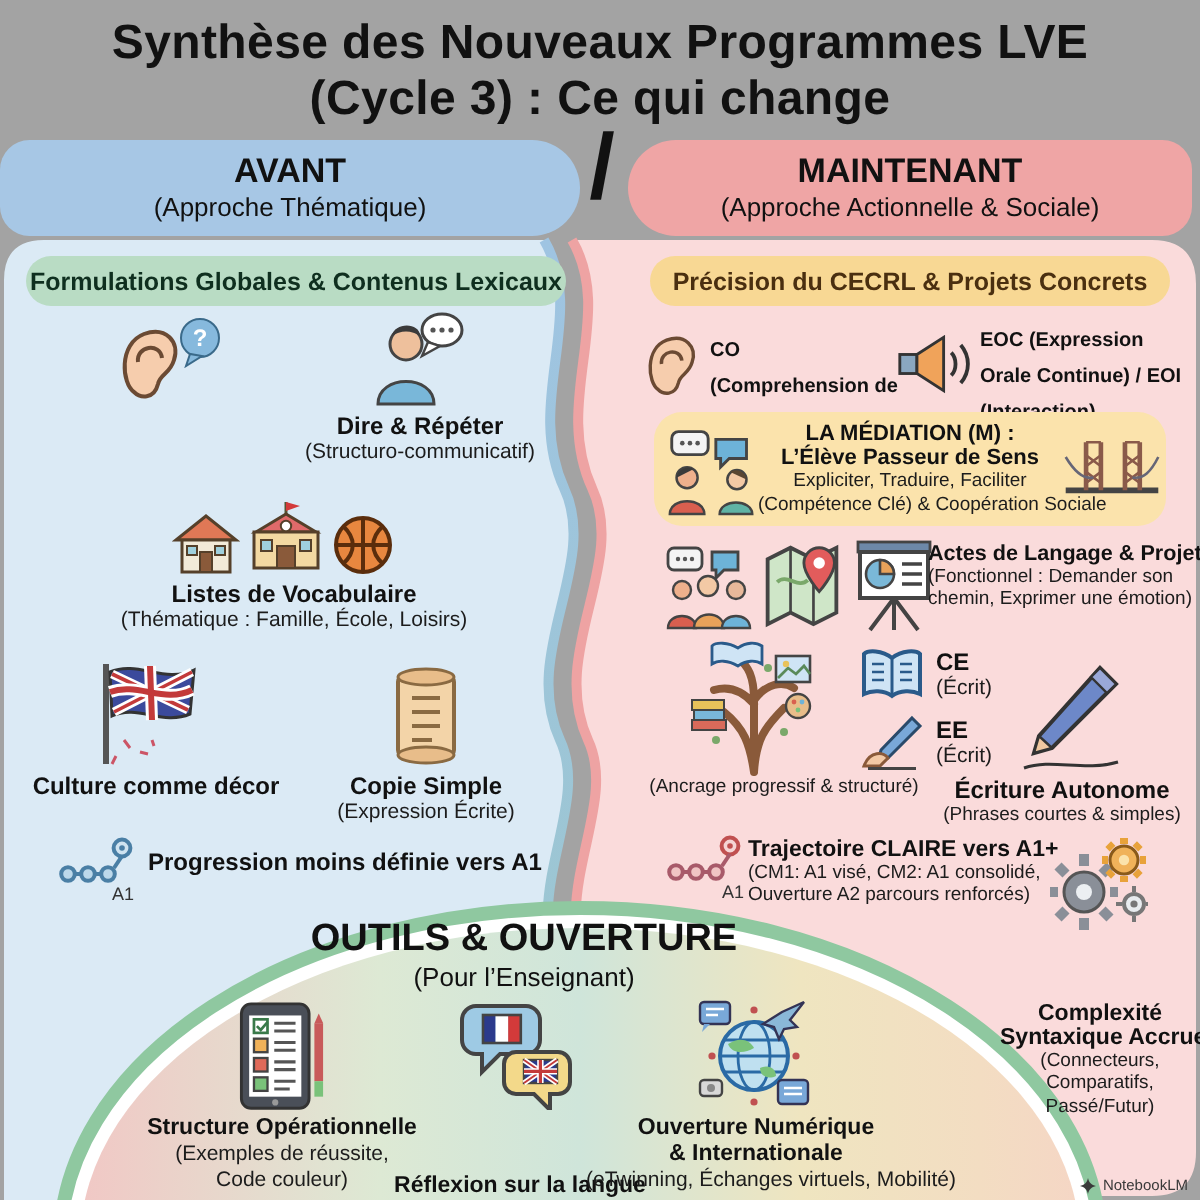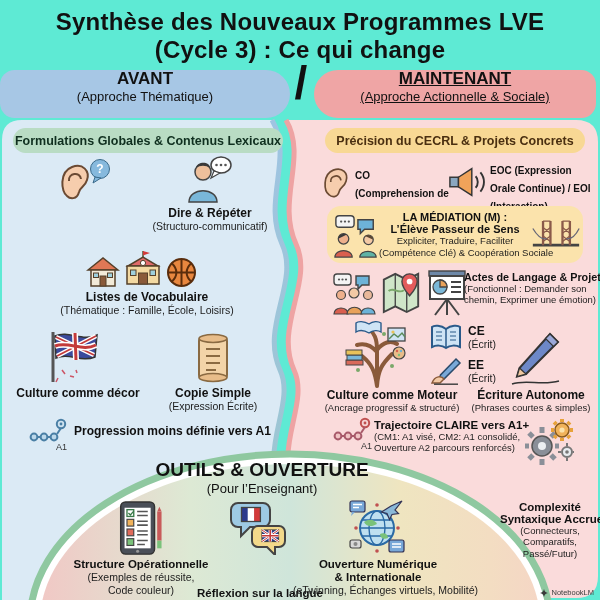--- a/index.html
+++ b/index.html
@@ -1,24 +1,24 @@
 <!DOCTYPE html>
 <html><head>
 <meta charset="utf-8">
 <style>
   html,body{margin:0;padding:0;}
-  #stage{position:relative;width:600px;height:600px;background:#5eead4;overflow:hidden;
+  #stage{position:relative;width:600px;height:600px;background:#a3a3a3;overflow:hidden;
          font-family:"Liberation Sans", sans-serif;color:#111;}
   .abs{position:absolute;}
   .c{text-align:center;}
   svg{display:block;}
   #bg{position:absolute;left:0;top:0;z-index:0;}
   .lay{z-index:2;}
   .title-line{left:0;width:600px;text-align:center;font-size:24px;font-weight:700;letter-spacing:.2px;}
-  .hdr-pill{top:70px;height:48px;display:flex;flex-direction:column;align-items:center;}
+  .hdr-pill{top:70px;height:48px;display:flex;flex-direction:column;justify-content:center;align-items:center;}
   .hdr-t{font-size:17px;font-weight:700;line-height:1.1;}
   .hdr-s{font-size:13px;line-height:1.2;}
   .sec-pill{top:128px;height:25px;display:flex;align-items:center;justify-content:center;
             font-size:12.5px;font-weight:700;border-radius:13px;}
   .it{font-size:12px;font-weight:700;line-height:1.18;}
   .is{font-size:10.5px;line-height:1.18;color:#1c1c1c;}
   .sm-b{font-size:10px;font-weight:700;line-height:1.22;}
   .sm-n{font-size:10px;line-height:1.22;}
   .tiny{font-size:9.5px;line-height:1.2;color:#1c1c1c;}
   .nw{white-space:nowrap;}
@@ -62,21 +62,21 @@
   </svg>
 
   <div class="abs lay title-line" style="top:8px">Synthèse des Nouveaux Programmes LVE</div>
   <div class="abs lay title-line" style="top:36px">(Cycle 3) : Ce qui change</div>
 
   <div class="abs lay hdr-pill" style="left:0;width:290px;background:#a7c7e5;border-radius:16px 26px 26px 16px;">
     <div class="hdr-t">AVANT</div>
     <div class="hdr-s">(Approche Thématique)</div>
   </div>
   <div class="abs lay" style="left:283px;top:56px;width:36px;text-align:center;font-size:46px;font-weight:700;">/</div>
-  <div class="abs lay hdr-pill" style="left:314px;width:282px;background:#efa5a5;border-radius:26px 16px 16px 26px;text-decoration:underline;">
+  <div class="abs lay hdr-pill" style="left:314px;width:282px;background:#efa5a5;border-radius:26px 16px 16px 26px;">
     <div class="hdr-t">MAINTENANT</div>
     <div class="hdr-s">(Approche Actionnelle &amp; Sociale)</div>
   </div>
 
   <div class="abs lay sec-pill" style="left:13px;width:270px;background:#b9dcc4;color:#0f2f1f;">Formulations Globales &amp; Contenus Lexicaux</div>
 
   <div class="abs lay" style="left:54px;top:158px;">
     <svg width="40" height="46" viewBox="0 0 40 46">
         <path d="M13 38 C7 34 5 14 18 9 C29 5 36 13 33 22 C31 29 26 29 25 34 C23 42 16 41 13 38Z" fill="#f6cdad" stroke="#6b4a33" stroke-width="2"></path>
         <path d="M15 23 C14 15 26 13 27 21" fill="none" stroke="#6b4a33" stroke-width="2"></path>
@@ -298,21 +298,20 @@
         <circle cx="55" cy="33" r="6" fill="#e8bd8a" stroke="#444" stroke-width="1.2"></circle>
         <circle cx="53" cy="31" r="1.2" fill="#d95f4f"></circle>
         <circle cx="57" cy="31" r="1.2" fill="#6db3d8"></circle>
         <circle cx="55" cy="35" r="1.2" fill="#7ac27a"></circle>
         <circle cx="14" cy="50" r="2" fill="#7aa86a"></circle>
         <circle cx="48" cy="46" r="2" fill="#7aa86a"></circle>
         <circle cx="40" cy="14" r="2" fill="#7aa86a"></circle>
       </svg>
   </div>
   <div class="abs lay c" style="left:318px;top:388px;width:148px;">
-    <div class="it">Culture comme Moteur</div>
     <div class="tiny nw">(Ancrage progressif &amp; structuré)</div>
   </div>
 
   <div class="abs lay" style="left:430px;top:323px;">
     <svg width="32" height="28" viewBox="0 0 32 28">
         <path d="M16 6 C11 2 4 2 2 4 V24 C6 22 12 22 16 25 C20 22 26 22 30 24 V4 C28 2 21 2 16 6 Z" fill="#cfe4f5" stroke="#2a5a8a" stroke-width="2"></path>
         <path d="M16 6 V25" stroke="#2a5a8a" stroke-width="1.5"></path>
         <path d="M6 9 H12 M6 13 H12 M6 17 H12 M20 9 H26 M20 13 H26 M20 17 H26" stroke="#2a5a8a" stroke-width="1.2"></path>
       </svg>
   </div>

